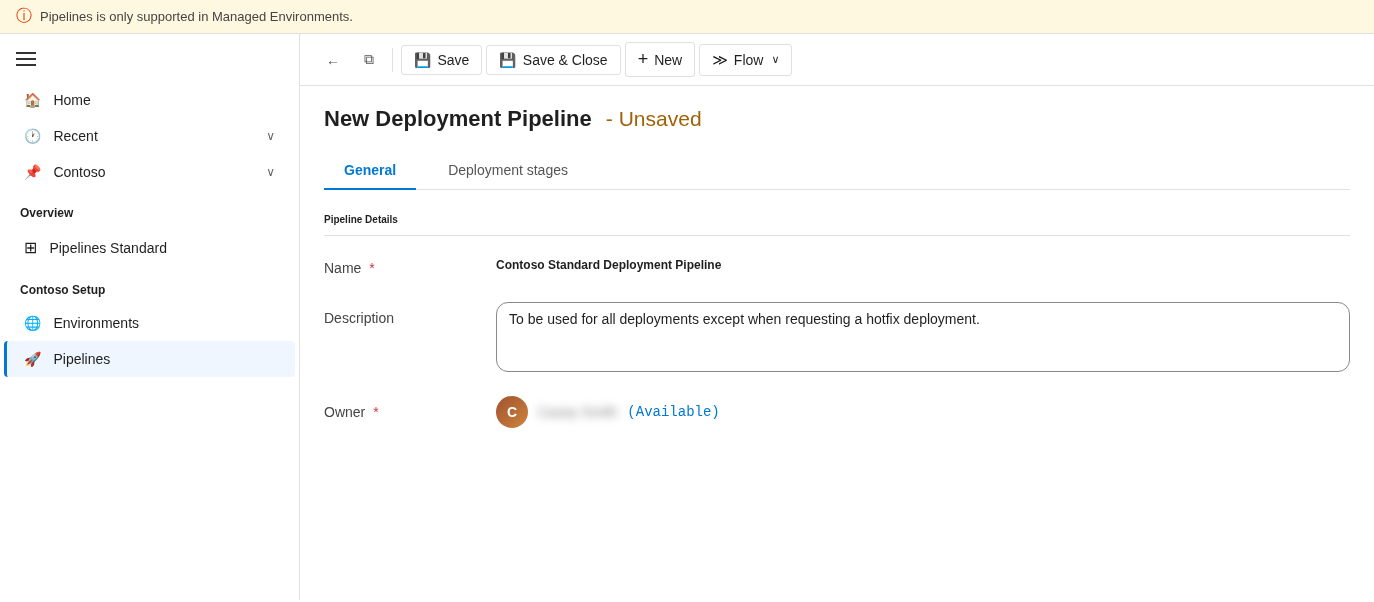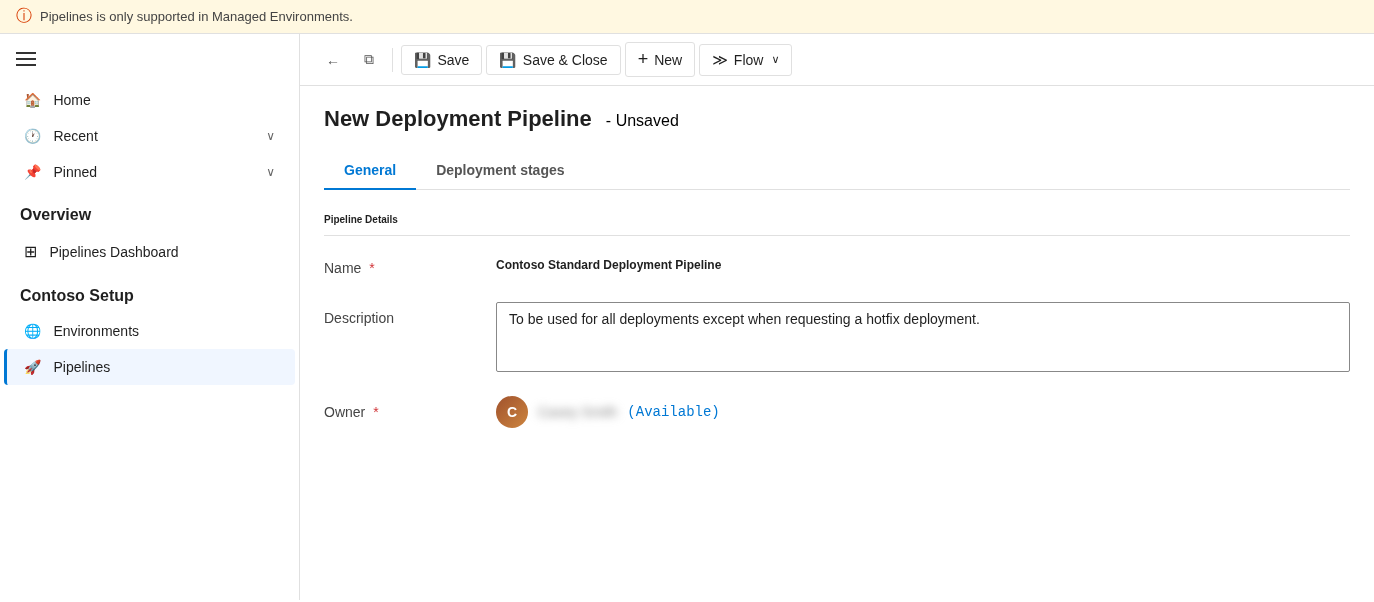--- a/index.html
+++ b/index.html
@@ -50,21 +50,21 @@
     }
 
     .sidebar-nav-item .chevron {
       margin-left: auto;
       font-size: 12px;
       color: #666;
     }
 
     .sidebar-section-label {
       padding: 16px 20px 8px 20px;
-      font-size: 16px;
+      font-size: 12px;
       font-weight: 700;
       color: #1f1f1f;
     }
 
     .sidebar-nav-item.active {
       border-left: 3px solid #0078d4;
       background: #f0f6ff;
       padding-left: 17px;
     }
 
@@ -121,42 +121,41 @@
     }
 
     .page-title {
       font-size: 22px;
       font-weight: 600;
       color: #1f1f1f;
       margin-bottom: 20px;
     }
 
     .page-title .unsaved {
-      font-size: 16px;
+      font-size: 21px;
       font-weight: 400;
-      color: #000000;
+      color: #a16207;
       margin-left: 8px;
     }
 
     
     .tabs {
       display: flex;
-      gap: 0;
+      gap: 12px;
       border-bottom: 1px solid #e0e0e0;
       margin-bottom: 24px;
     }
 
     .tab {
       padding: 10px 20px;
       cursor: pointer;
       font-size: 14px;
       color: #555;
       border-bottom: 2px solid transparent;
       margin-bottom: -1px;
-      font-weight: bold;
     }
     .tab.active {
       color: #0078d4;
       border-bottom: 2px solid #0078d4;
       font-weight: 600;
     }
 
     
     .form-section-title {
       font-size: 10px;
@@ -190,21 +189,21 @@
       flex: 1;
       font-size: 12px;
       color: #1f1f1f;
       padding: 6px 0;
       font-weight: 600;
     }
 
     .form-textarea {
       flex: 1;
       border: 1px solid #888;
-      border-radius: 2px;
+      border-radius: 12px;
       padding: 8px 12px;
       font-size: 14px;
       color: #1f1f1f;
       resize: none;
       min-height: 70px;
       font-family: 'Segoe UI', Arial, sans-serif;
       outline: none;
     }
 
     .owner-row {
@@ -278,28 +277,28 @@
       <span>🏠</span>
       <span>Home</span>
     </div>
     <div class="sidebar-nav-item">
       <span>🕐</span>
       <span>Recent</span>
       <span class="chevron">∨</span>
     </div>
     <div class="sidebar-nav-item">
       <span>📌</span>
-      <span>Pinned</span>
+      <span>Contoso</span>
       <span class="chevron">∨</span>
     </div>
 
     <div class="sidebar-section-label">Overview</div>
     <div class="sidebar-nav-item">
       <span style="font-size:16px;">⊞</span>
-      <span>Pipelines Dashboard</span>
+      <span>Pipelines Standard</span>
     </div>
 
     <div class="sidebar-section-label">Contoso Setup</div>
     <div class="sidebar-nav-item">
       <span>🌐</span>
       <span>Environments</span>
     </div>
     <div class="sidebar-nav-item active">
       <span>🚀</span>
       <span>Pipelines</span>

